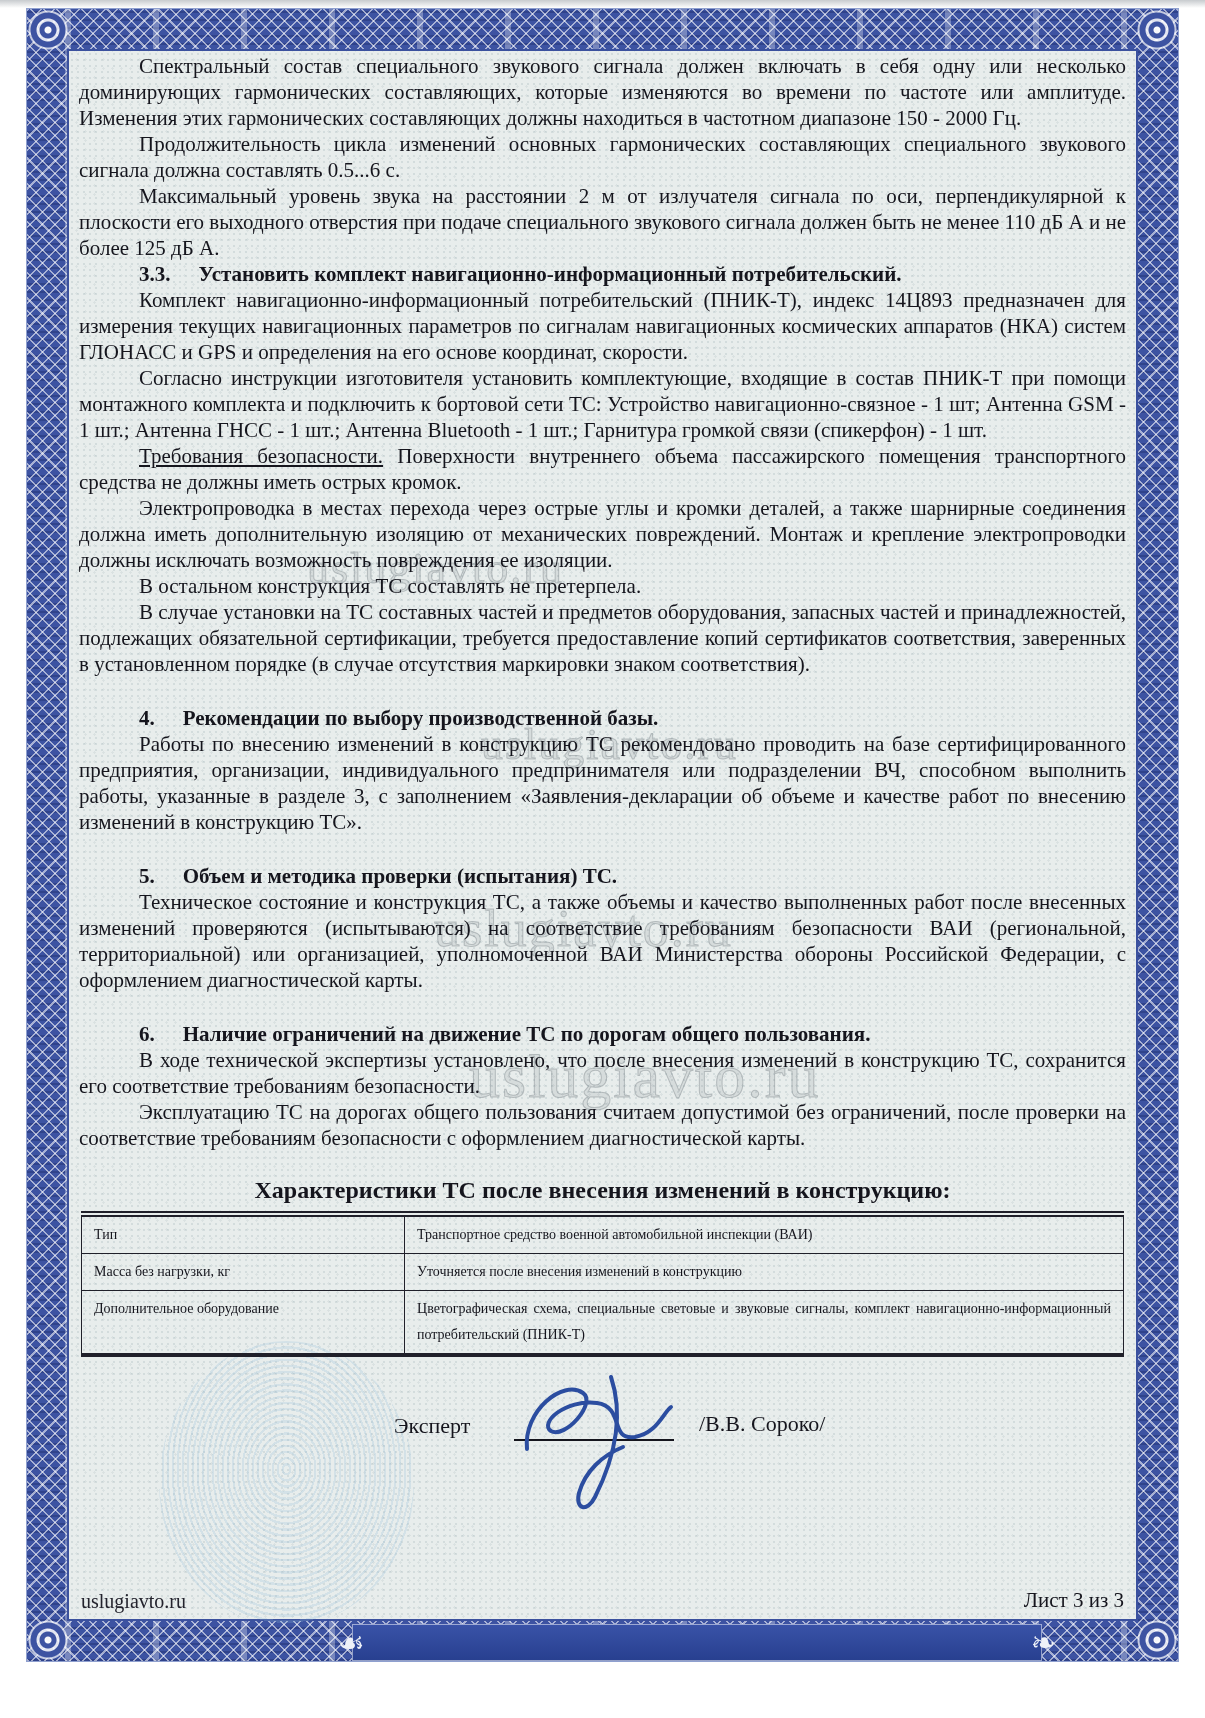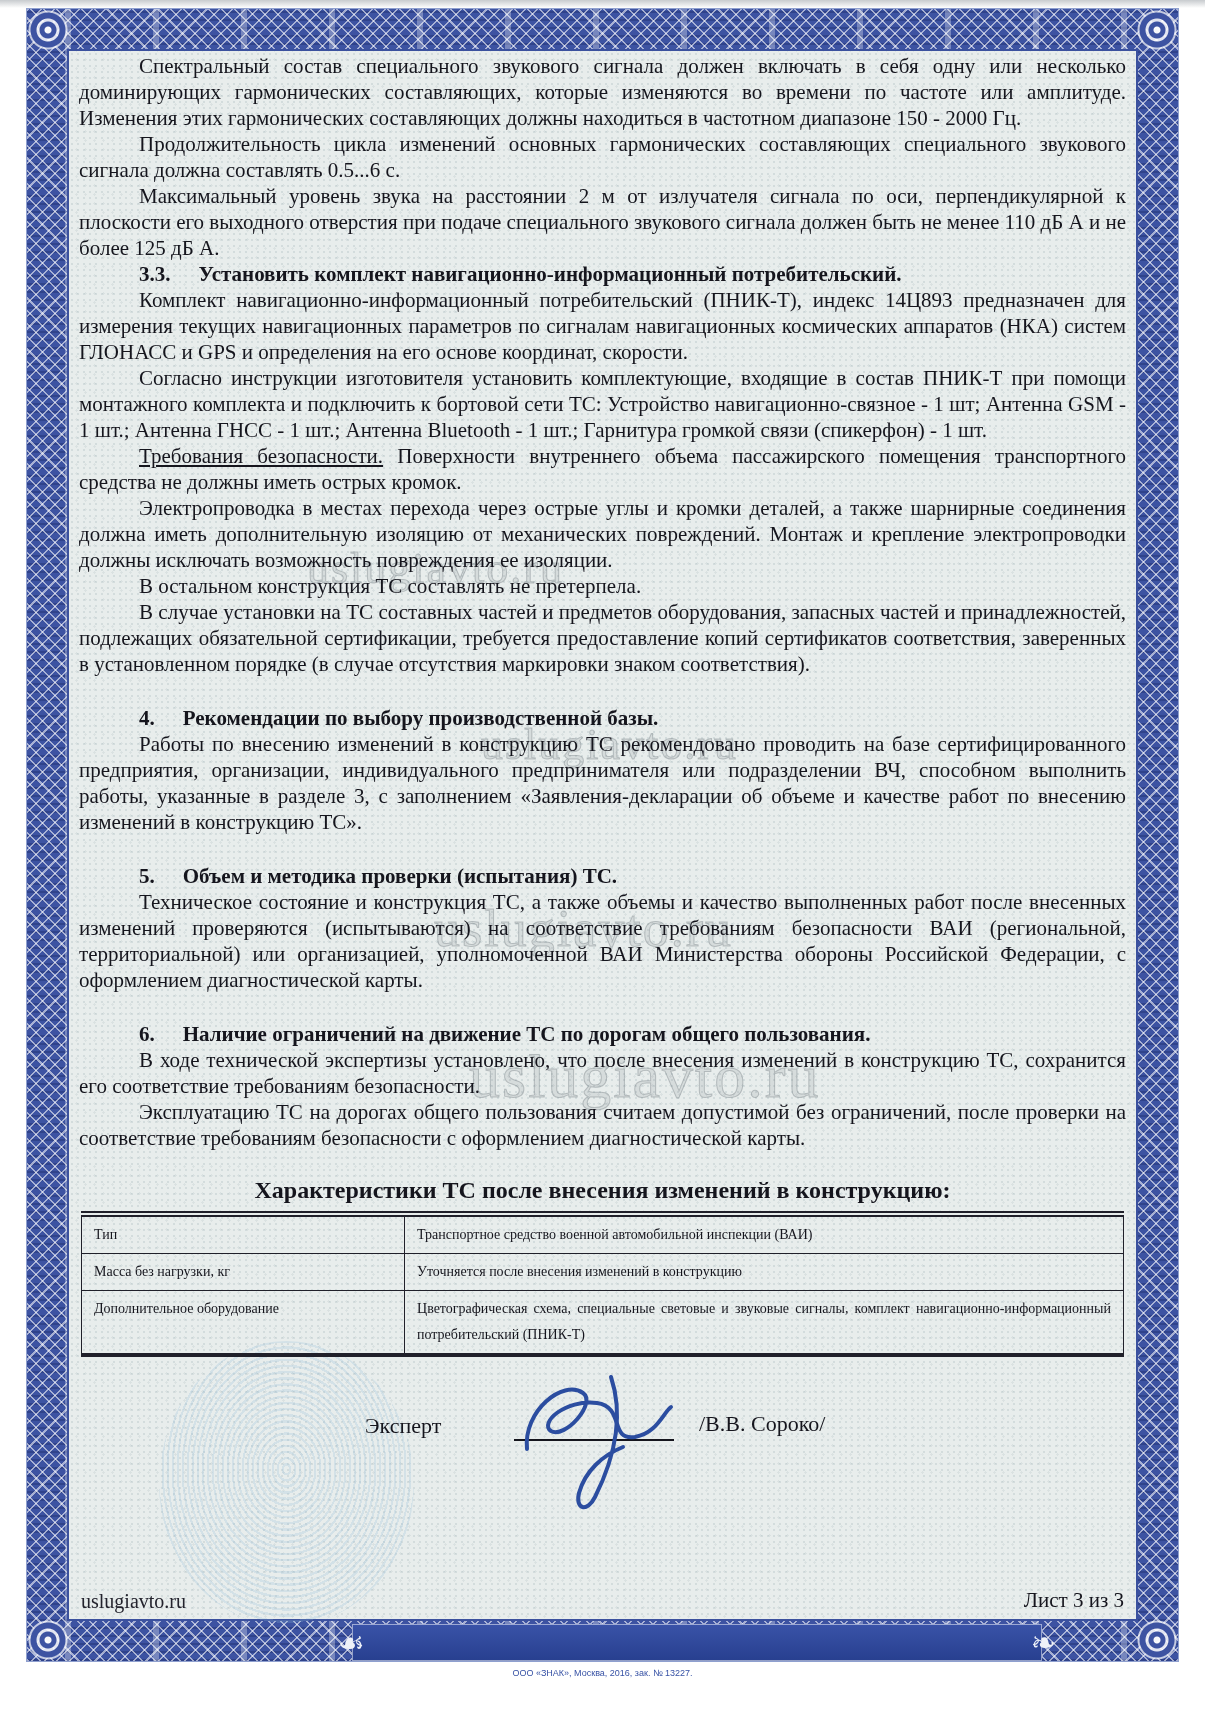--- a/index.html
+++ b/index.html
@@ -71,21 +71,21 @@
               border-bottom:4px solid #20202a; }
   table.chars { width:100%; border-collapse:collapse; font-size:14px; }
   table.chars td { border:1px solid #20202a; padding:5px 12px; vertical-align:top; line-height:26px; }
   table.chars td.c1 { width:31%; }
   table.chars tr td { border-top:1px solid #20202a; }
   table.chars tr:first-child td { border-top:2px solid #20202a; }
   table.chars tr:last-child td { border-bottom:none; }
 
   
   .sig-row { position:relative; margin-top:52px; height:40px; font-size:22px; z-index:2; }
-  .sig-role { position:absolute; left:286px; top:4px; }
+  .sig-role { position:absolute; left:315px; top:4px; }
   .sig-line { position:absolute; left:435px; top:30px; width:160px; border-bottom:2px solid #15151d; }
   .sig-ink  { position:absolute; left:420px; top:-68px; width:240px; height:180px; z-index:3; }
   .sig-name { position:absolute; left:620px; top:2px; }
 
   
   .foot-site  { position:absolute; left:12px;  bottom:6px; font-size:20px; color:#23232d; z-index:2; }
   .foot-sheet { position:absolute; right:12px; bottom:6px; font-size:21px; font-weight:normal; z-index:2; }
 
   
   .bottom-band {
@@ -186,14 +186,13 @@
     </div>
 
     <span class="foot-site">uslugiavto.ru</span>
     <span class="foot-sheet">Лист 3 из 3</span>
   </div>
 
   <div class="bottom-band">
     <span class="flourish">☙</span>
     <span class="flourish">❧</span>
   </div>
-  <div class="imprint">ООО «ЗНАК», Москва, 2016, зак. № 13227.</div>
 </div>
 
 </body></html>

